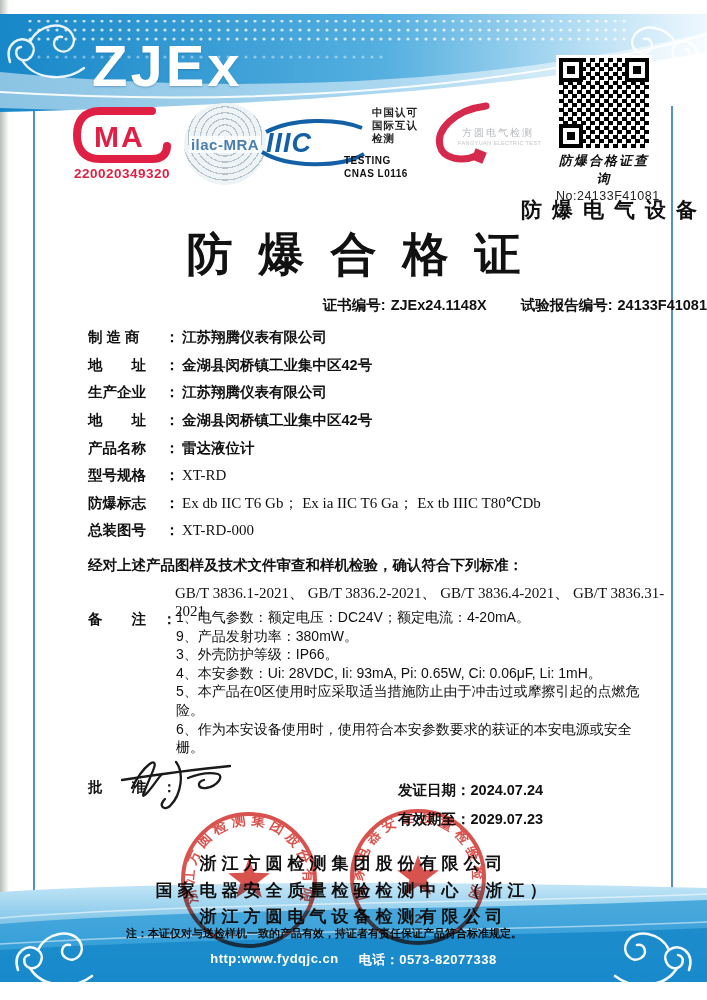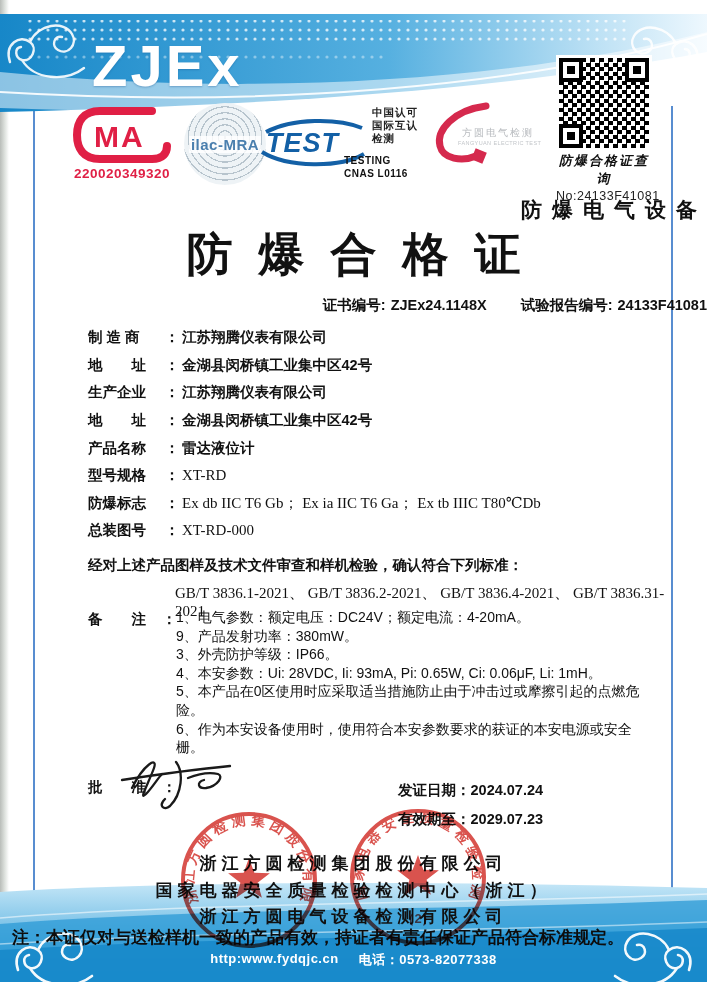--- a/index.html
+++ b/index.html
@@ -99,21 +99,21 @@
   .issuers { left:0; top:851px; width:707px; text-align:center; z-index:3;
     font-size:17px; font-weight:bold; letter-spacing:5px; line-height:26.5px; }
 
   
   .stamp { width:150px; height:150px; z-index:7; mix-blend-mode:multiply; opacity:.88; }
   .stamp.s1 { left:174px; top:805px; }
   .stamp.s2 { left:343px; top:802px; }
 
   
   .bottom-svg { left:0; top:878px; width:707px; height:122px; z-index:2; }
-  .note { left:6px; top:926px; width:624px; text-align:center; z-index:6; font-size:17px;
+  .note { left:12px; top:926px; width:624px; text-align:center; z-index:6; font-size:11px;
     font-weight:bold; color:#0d0d0d; }
   .footer { left:0; top:951px; width:707px; z-index:6; display:flex; justify-content:center;
     gap:20px; color:#ffffff; font-size:13px; font-weight:bold; letter-spacing:.5px; }
 </style>
 </head>
 <body>
 
 <div class="abs page-edge"></div>
 <div class="abs v-border left"></div>
 <div class="abs v-border right"></div>
@@ -153,21 +153,21 @@
 
 <div class="abs ilac">
   <span>ilac-MRA</span>
 </div>
 
 <div class="abs cnas-wrap">
   <svg class="cnas-arcs" viewBox="0 0 110 54">
     <path d="M8,16 C34,2 80,2 104,12" fill="none" stroke="#1360a6" stroke-width="4"></path>
     <path d="M4,36 C30,52 82,52 106,38" fill="none" stroke="#1360a6" stroke-width="4"></path>
   </svg>
-  <span class="cnas-word">TEST</span>
+  <span class="cnas-word">IIIC</span>
 </div>
 <div class="abs cnas-side">
   <div>中国认可</div>
   <div>国际互认</div>
   <div>检测</div>
 </div>
 <div class="abs cnas-sub">
   <div>TESTING</div>
   <div>CNAS L0116</div>
 </div>

